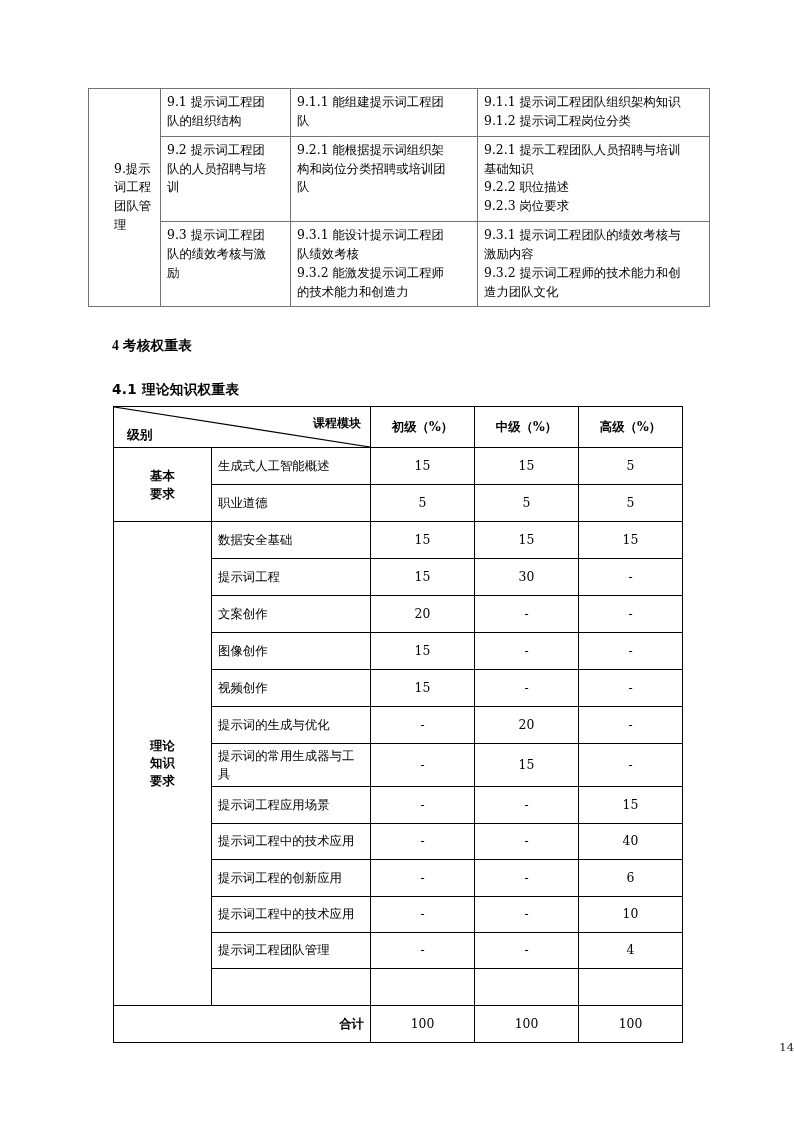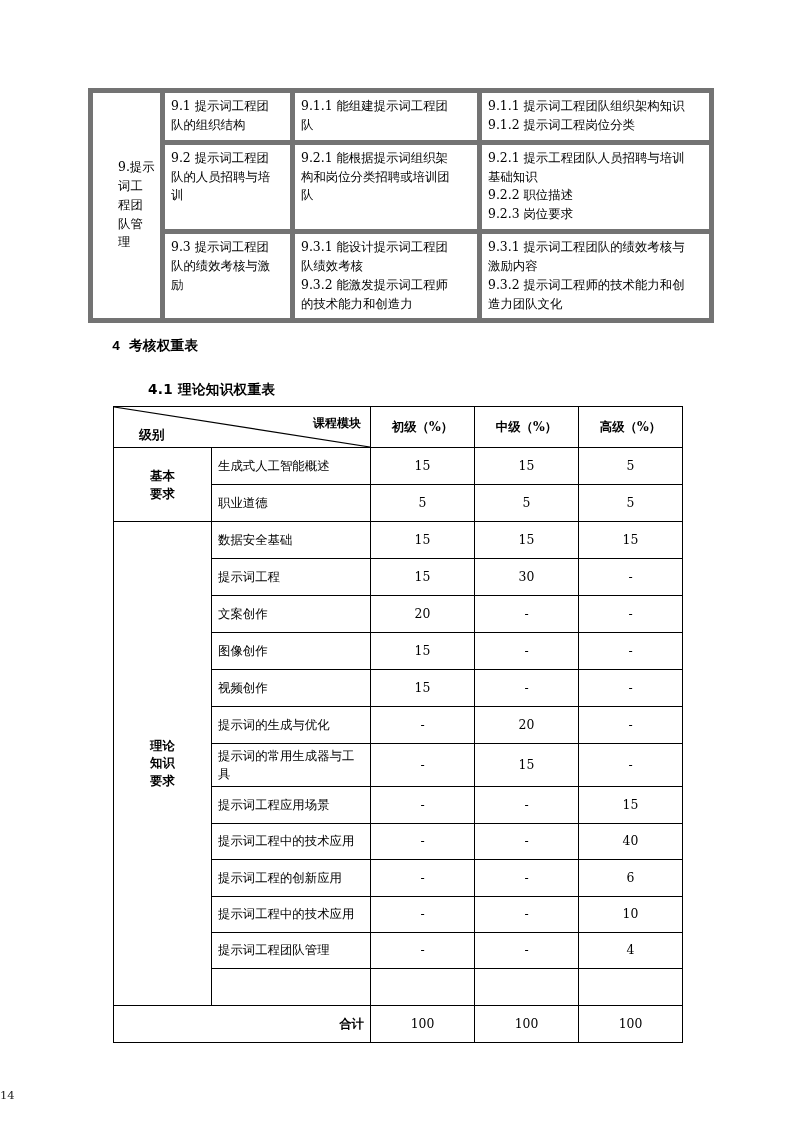--- a/index.html
+++ b/index.html
@@ -26,54 +26,53 @@
   
   .tbl1 {
     position: absolute;
     left: 88px;
     top: 88px;
     width: 621px;
     border-collapse: collapse;
     table-layout: fixed;
   }
   .tbl1 td {
-    border: 5px solid #737373;
+    border: 1px solid #737373;
     vertical-align: top;
     padding: 4px 5px 5px 6px;
     font-size: 12.4px;
     line-height: 1.52;
     font-family: "DejaVu Serif", "Liberation Serif", serif;
   }
   .tbl1 td.c0 { vertical-align: middle; text-align: left; padding-left: 25px; }
   .c0w { width: 72px; }
   .c1w { width: 130px; }
   .c2w { width: 187px; }
   .c3w { width: 232px; }
 
   .cellline { display: block; white-space: normal; }
 
   
   .h1 {
     position: absolute;
     left: 112px;
     top: 337px;
-    font-family: Liberation Mono, monospace;
+    font-family: Liberation Serif, serif;
     font-weight: bold;
     font-size: 13.6px;
     letter-spacing: 0.3px;
   }
   .h2 {
     position: absolute;
     left: 112px;
     top: 381px;
     font-family: "DejaVu Sans", "Liberation Sans", sans-serif;
     font-weight: bold;
     font-size: 13.6px;
     letter-spacing: 0.3px;
-    margin-left: 36px;
   }
 
   
   .tbl2 {
     position: absolute;
     left: 113px;
     top: 406px;
     width: 569px;
     border-collapse: collapse;
     table-layout: fixed;
@@ -124,21 +123,21 @@
   }
   .diag svg {
     position: absolute;
     left: 0; top: 0;
     width: 100%;
     height: 100%;
     display: block;
   }
   .diag .lbl-lvl {
     position: absolute;
-    left: 25px;
+    left: 13px;
     bottom: 2px;
     font-family: "DejaVu Sans", "Liberation Sans", sans-serif;
     font-weight: bold;
     font-size: 12.8px;
   }
   .diag .lbl-mod {
     position: absolute;
     right: 9px;
     top: 8px;
     font-family: "DejaVu Sans", "Liberation Sans", sans-serif;
@@ -146,23 +145,23 @@
     font-size: 12px;
   }
 
   .rowh-sm { height: 36px; }
   .rowh-md { height: 37px; }
 
   
   .pagenum {
     position: absolute;
     left: 0;
-    top: 1088px;
+    top: 1040px;
     width: 794px;
-    text-align: left;
+    text-align: right;
     font-size: 11.5px;
     font-family: "DejaVu Serif", "Liberation Serif", serif;
     color: #222;
   }
 </style>
 </head>
 <body>
 
 <div class="page">
 

